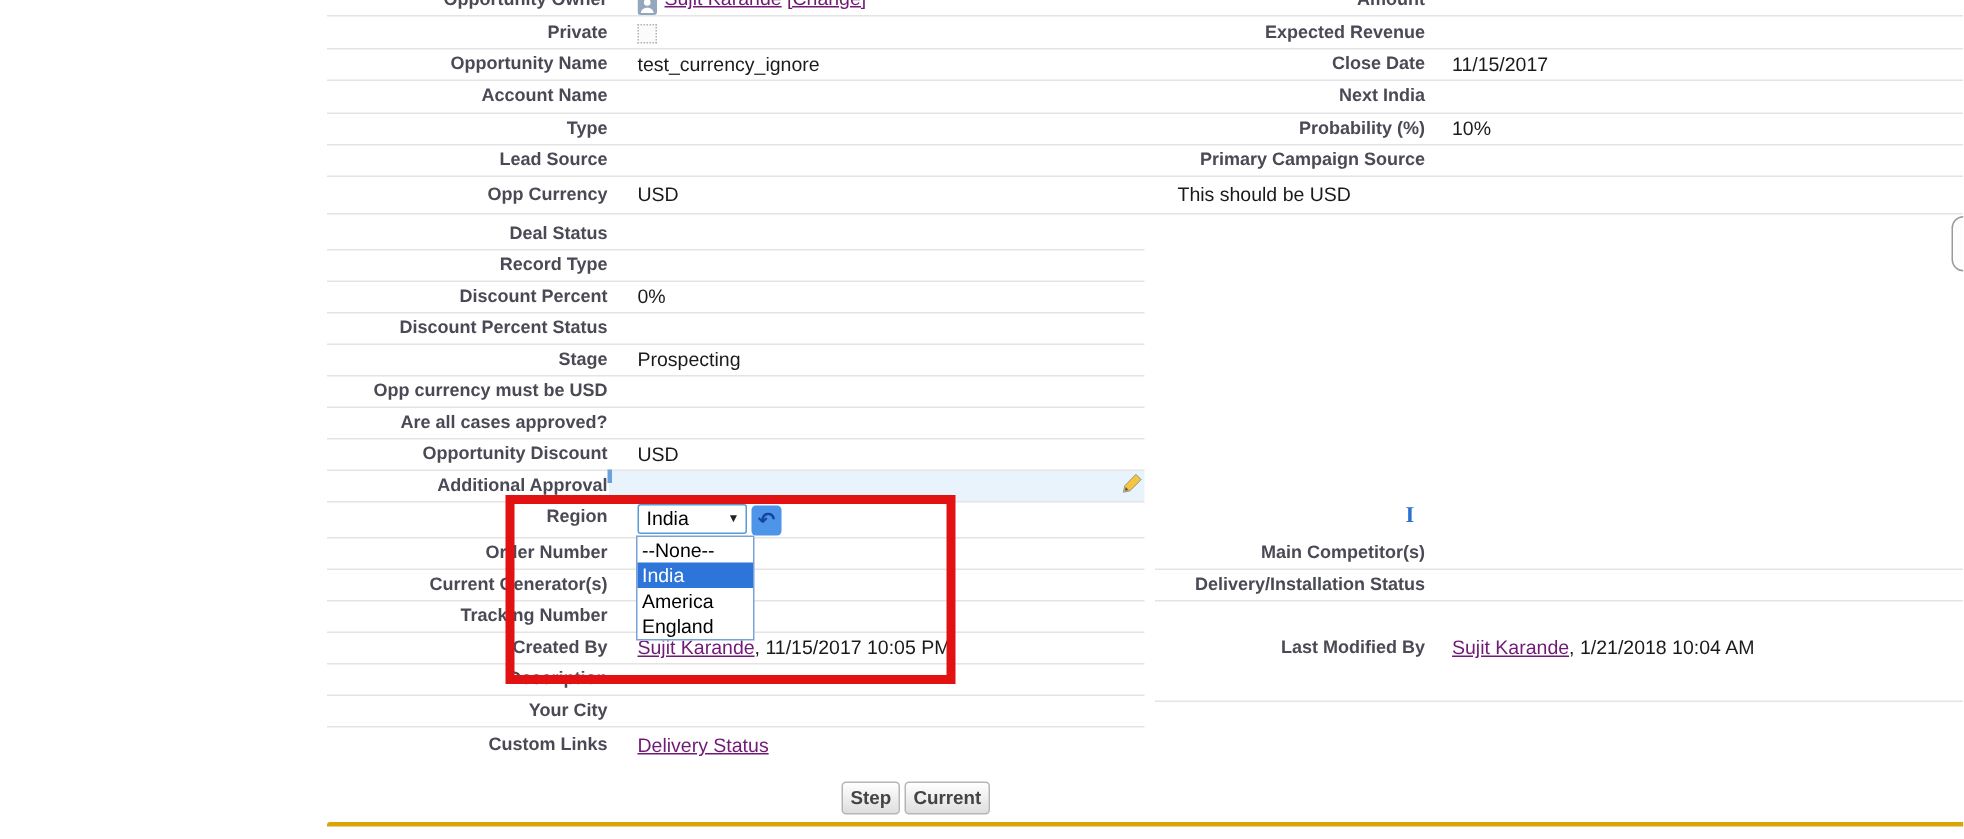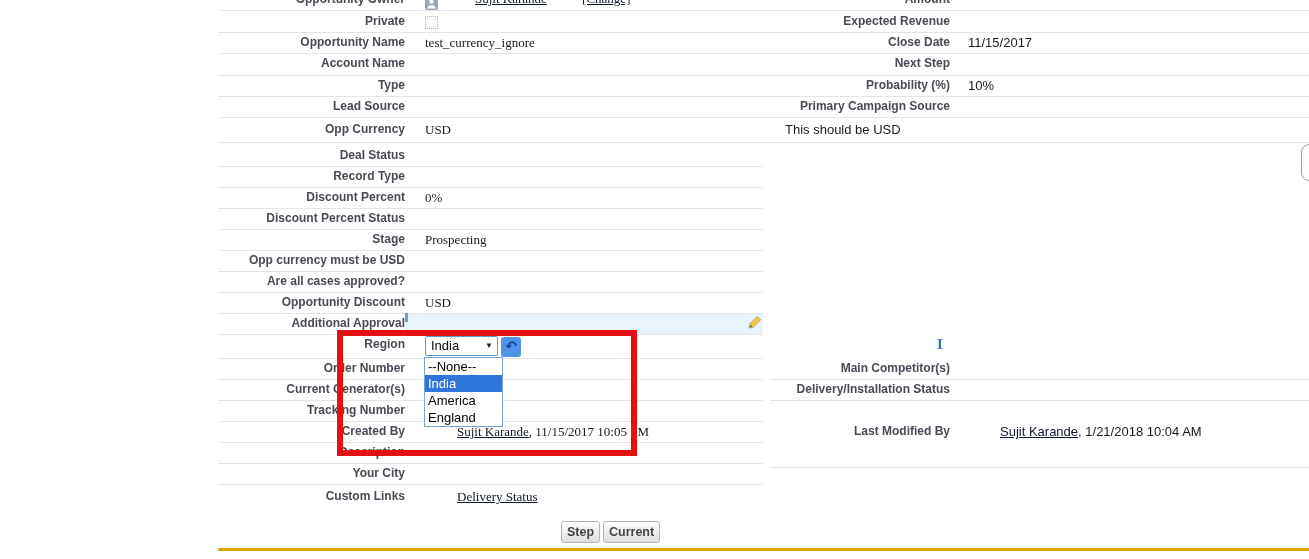--- a/index.html
+++ b/index.html
@@ -9,23 +9,23 @@
   .hline{position:absolute;height:0;border-top:1px solid #e4e4e4;}
   .hl-full{left:218px;width:1091px;}
   .hl-left{left:218px;width:545px;}
   .hl-right{left:770px;width:539px;}
   
   .lbl{position:absolute;font-size:12px;font-weight:bold;color:#4a4a56;
        height:21px;line-height:21px;text-align:right;white-space:nowrap;}
   .lbl-l{left:218px;width:187px;}
   .lbl-r{left:740px;width:210px;}
   .val{position:absolute;font-size:13px;color:#1a1a1a;height:21px;line-height:21px;white-space:nowrap;}
-  .val-l{left:425px;font-family:Liberation Serif, serif;}
+  .val-l{left:425px;}
   .val-r{left:968px;}
-  .lnk{color:#0f172a;text-decoration:underline;cursor:pointer;margin-left:32px;}
+  .lnk{color:#701a75;text-decoration:underline;cursor:pointer;}
   
   .checkbox{position:absolute;left:425px;top:16px;width:11px;height:11px;
             border:1px dotted #b3b3b3;background:#fbfbfb;}
   .hl-row{position:absolute;left:406px;top:314px;width:357px;height:20px;background:#e9f3fb;}
   .focus-tick{position:absolute;left:405px;top:313px;width:3px;height:9px;background:#6aa3dc;}
   .pencil{position:absolute;left:748px;top:315px;width:14px;height:14px;}
   .select{position:absolute;left:425px;top:336px;width:73px;height:20px;background:#fff;
           border:1px solid #5b9bd5;border-radius:2px;box-sizing:border-box;
           font-size:13px;color:#000;line-height:18px;padding-left:5px;cursor:default;}
   .select .arrow{position:absolute;right:4px;top:0;font-size:8px;line-height:18px;color:#222;}
@@ -98,21 +98,21 @@
   <div class="lbl lbl-l" style="top:11px">Private</div>
   <div class="checkbox"></div>
   <div class="lbl lbl-r" style="top:11px">Expected Revenue</div>
 
   <div class="lbl lbl-l" style="top:32px">Opportunity Name</div>
   <div class="val val-l" style="top:32px">test_currency_ignore</div>
   <div class="lbl lbl-r" style="top:32px">Close Date</div>
   <div class="val val-r" style="top:32px">11/15/2017</div>
 
   <div class="lbl lbl-l" style="top:53px">Account Name</div>
-  <div class="lbl lbl-r" style="top:53px">Next Step</div>
+  <div class="lbl lbl-r" style="top:53px">Next India</div>
 
   <div class="lbl lbl-l" style="top:75px">Type</div>
   <div class="lbl lbl-r" style="top:75px">Probability (%)</div>
   <div class="val val-r" style="top:75px">10%</div>
 
   <div class="lbl lbl-l" style="top:96px">Lead Source</div>
   <div class="lbl lbl-r" style="top:96px">Primary Campaign Source</div>
 
   <div class="lbl lbl-l" style="top:117px;height:25px;line-height:25px">Opp Currency</div>
   <div class="val val-l" style="top:117px;height:25px;line-height:25px">USD</div>

